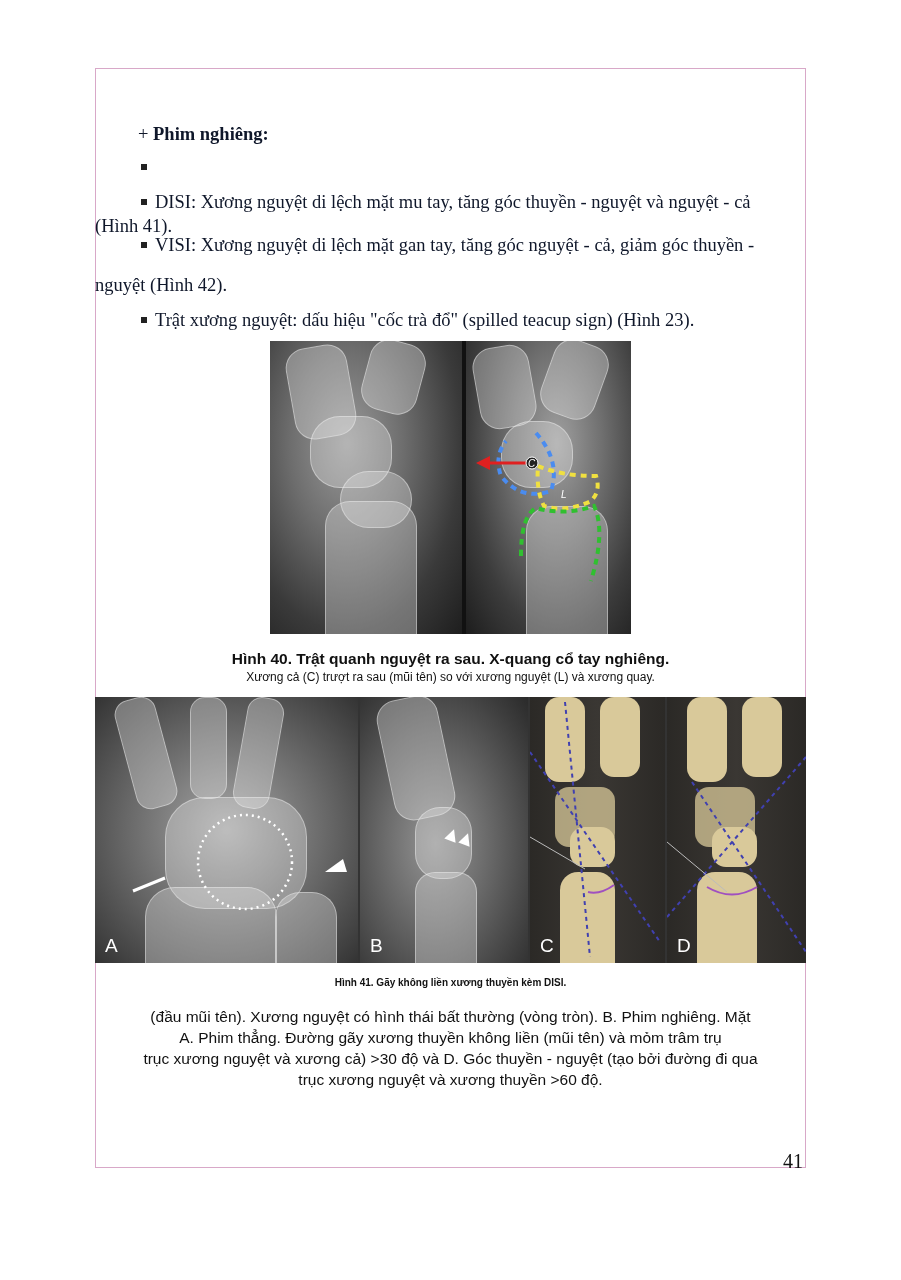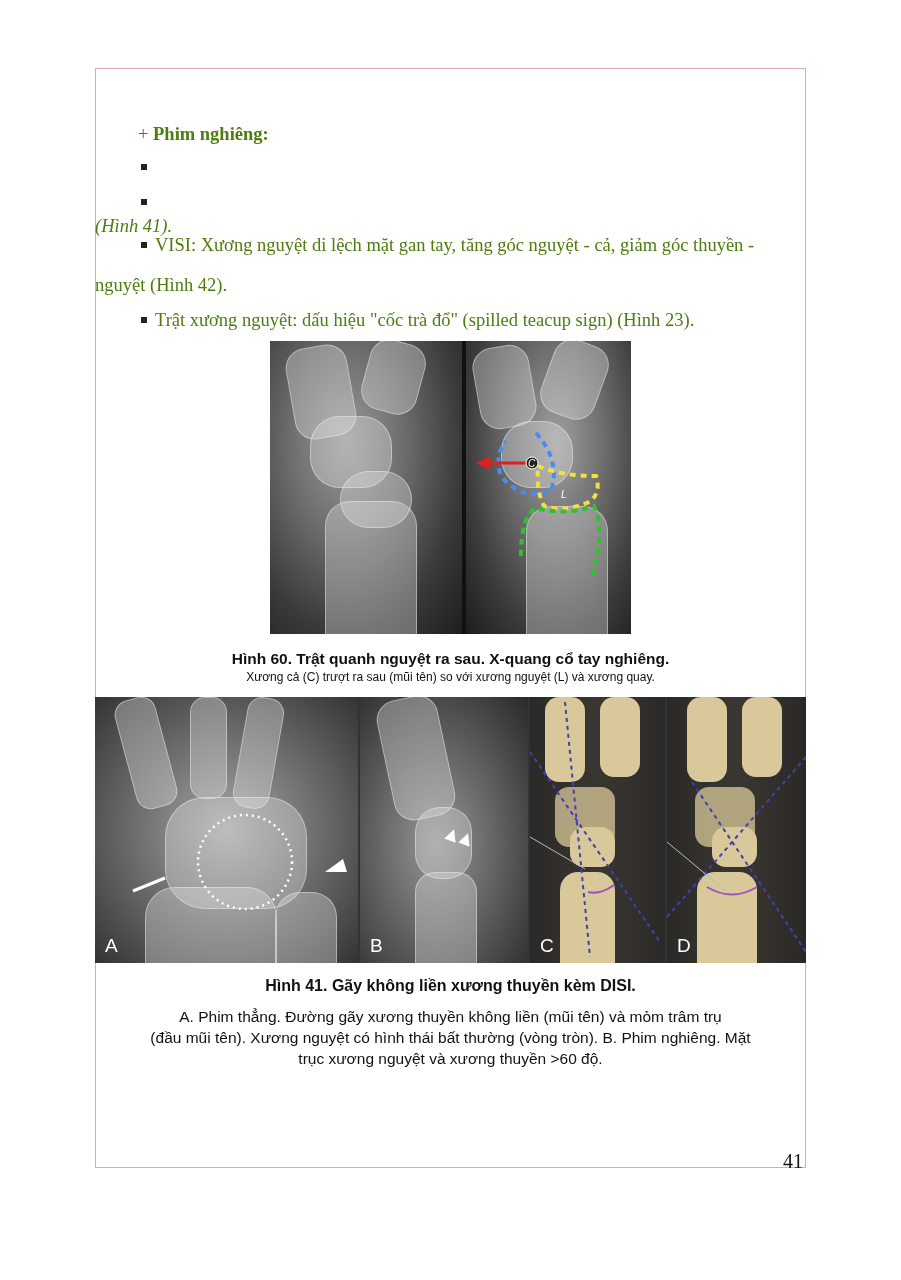--- a/index.html
+++ b/index.html
@@ -1,18 +1,18 @@
 <!DOCTYPE html>
 <html><head>
 <meta charset="utf-8">
 <style>
   html, body { margin:0; padding:0; background:#ffffff; }
   body { width:901px; height:1280px; position:relative; overflow:hidden; font-family:"Liberation Serif", serif; color:#111; }
   .page-frame { position:absolute; left:95px; top:68px; width:711px; height:1100px; border:1px solid #d8a8c8; box-sizing:border-box; }
-  .serif { font-family:"Liberation Serif", serif; font-size:18.5px; line-height:24px; color:#4d7c0f; }
+  .serif { font-family:"Liberation Serif", serif; font-size:18.5px; line-height:24px; color:#0f172a; }
   .sans { font-family:"Liberation Sans", sans-serif; color:#111; }
   .line { position:absolute; white-space:nowrap; }
   .bullet { display:inline-block; width:6px; height:6px; background:#222; vertical-align:middle; margin-right:8px; position:relative; top:-2px; }
   .heading b { font-weight:bold; }
 
   .fig40 { position:absolute; left:270px; top:341px; width:361px; height:293px; background:#111; overflow:hidden; }
   .xray { position:absolute; top:0; height:100%; overflow:hidden; }
   .xray-l { left:0; width:192px; background:radial-gradient(ellipse at 40% 35%, #9a9a9a 0%, #6d6d6d 35%, #3a3a3a 70%, #1e1e1e 100%); }
   .xray-r { left:196px; width:165px; background:radial-gradient(ellipse at 55% 35%, #a0a0a0 0%, #707070 35%, #3c3c3c 70%, #1d1d1d 100%); }
   .bone { position:absolute; background:rgba(230,230,230,0.35); border:1px solid rgba(240,240,240,0.45); }
@@ -22,41 +22,41 @@
 
   .fig41 { position:absolute; left:95px; top:697px; width:711px; height:266px; background:#333; overflow:hidden; }
   .panel { position:absolute; top:0; height:100%; overflow:hidden; }
   .pA { left:0; width:263px; background:radial-gradient(ellipse at 50% 50%, #a8a8a8 0%, #787878 40%, #4a4a4a 80%, #333 100%); }
   .pB { left:265px; width:168px; background:radial-gradient(ellipse at 45% 55%, #959595 0%, #6a6a6a 40%, #3e3e3e 80%, #2a2a2a 100%); }
   .pC { left:435px; width:135px; background:linear-gradient(90deg,#2b2926,#3a3733 50%,#2b2926); }
   .pD { left:572px; width:139px; background:linear-gradient(90deg,#2b2926,#3a3733 50%,#2b2926); }
   .plabel { position:absolute; left:10px; bottom:6px; color:#fff; font-family:"Liberation Sans", sans-serif; font-size:19px; }
   .tan { position:absolute; background:#d9c99a; border-radius:14px; }
 
-  .cap41-title { position:absolute; left:0; width:901px; top:977px; text-align:center; font-size:16px; font-weight:bold; }
+  .cap41-title { position:absolute; left:0; width:901px; top:977px; text-align:center; font-size:10px; font-weight:bold; }
   .cap41-body { position:absolute; left:105px; width:691px; top:1006px; text-align:center; font-size:15.5px; line-height:21px; }
   .page-num { position:absolute; left:783px; top:1150px; font-size:20px; font-family:"Liberation Serif", serif; }
 </style>
 </head>
 <body>
 
 <div class="page-frame"></div>
 
 <div class="line serif heading" style="left:138px; top:122px;">
   <span>+ </span><b>Phim nghiêng:</b>
 </div>
 
 <div class="line serif" style="left:141px; top:155px;">
   <span class="bullet"></span>
 </div>
 
 <div class="line serif" style="left:141px; top:190px;">
-  <span class="bullet"></span>
+  <span class="bullet"></span><span>DISI: Xương nguyệt di lệch mặt mu tay, tăng góc thuyền - nguyệt và nguyệt - cả</span>
 </div>
-<div class="line serif" style="left:95px; top:214px;font-style:italic;">(Hình 41).</div>
+<div class="line serif" style="left:95px; top:214px;">(Hình 41).</div>
 
 <div class="line serif" style="left:141px; top:233px;">
   <span class="bullet"></span><span>VISI: Xương nguyệt di lệch mặt gan tay, tăng góc nguyệt - cả, giảm góc thuyền -</span>
 </div>
 <div class="line serif" style="left:95px; top:273px;">nguyệt (Hình 42).</div>
 
 <div class="line serif" style="left:141px; top:308px;">
   <span class="bullet"></span><span>Trật xương nguyệt: dấu hiệu "cốc trà đổ" (spilled teacup sign) (Hình 23).</span>
 </div>
 
@@ -79,21 +79,21 @@
       <path d="M55,215 Q55,175 70,167 Q100,175 128,165 Q140,190 125,240" fill="none" stroke="#30c030" stroke-width="4" stroke-dasharray="6,5"></path>
       <line x1="65" y1="122" x2="20" y2="122" stroke="#e02020" stroke-width="3"></line>
       <polygon points="10,122 24,115 24,129" fill="#e02020"></polygon>
       <circle cx="66" cy="122" r="6" fill="#222" stroke="#fff" stroke-width="1"></circle>
       <text x="62" y="126" font-size="10" fill="#fff" font-family="Liberation Sans, sans-serif" font-style="italic">C</text>
       <text x="95" y="157" font-size="10" fill="#fff" font-family="Liberation Sans, sans-serif" font-style="italic">L</text>
     </svg>
   </div>
 </div>
 
-<div class="cap40-title sans">Hình 60. Trật quanh nguyệt ra sau. X-quang cổ tay nghiêng.</div>
+<div class="cap40-title sans">Hình 40. Trật quanh nguyệt ra sau. X-quang cổ tay nghiêng.</div>
 <div class="cap40-sub sans">Xương cả (C) trượt ra sau (mũi tên) so với xương nguyệt (L) và xương quay.</div>
 
 <div class="fig41">
   <div class="panel pA">
     <div class="bone" style="left:30px;top:0;width:40px;height:110px;border-radius:15px;transform:rotate(-15deg);"></div>
     <div class="bone" style="left:95px;top:0;width:35px;height:100px;border-radius:15px;"></div>
     <div class="bone" style="left:145px;top:0;width:35px;height:110px;border-radius:15px;transform:rotate(10deg);"></div>
     <div class="bone" style="left:70px;top:100px;width:140px;height:110px;border-radius:40px;"></div>
     <div class="bone" style="left:50px;top:190px;width:130px;height:80px;border-radius:30px 30px 0 0;"></div>
     <div class="bone" style="left:180px;top:195px;width:60px;height:75px;border-radius:25px 25px 0 0;"></div>
@@ -139,18 +139,19 @@
       <line x1="25" y1="85" x2="139" y2="255" stroke="#4040b0" stroke-width="2" stroke-dasharray="4,4"></line>
       <path d="M40,190 Q65,205 90,190" stroke="#a050c0" stroke-width="2" fill="none"></path>
       <line x1="0" y1="145" x2="60" y2="195" stroke="#bbb" stroke-width="1"></line>
     </svg>
     <div class="plabel">D</div>
   </div>
 </div>
 
 <div class="cap41-title sans">Hình 41. Gãy không liền xương thuyền kèm DISI.</div>
 <div class="cap41-body sans">
+  <div>(đầu mũi tên). Xương nguyệt có hình thái bất thường (vòng tròn). B. Phim nghiêng. Mặt</div>
   <div>A. Phim thẳng. Đường gãy xương thuyền không liền (mũi tên) và mỏm trâm trụ</div>
-  <div>(đầu mũi tên). Xương nguyệt có hình thái bất thường (vòng tròn). B. Phim nghiêng. Mặt</div>
+  <div>trục xương nguyệt và xương cả) &gt;30 độ và D. Góc thuyền - nguyệt (tạo bởi đường đi qua</div>
   <div>trục xương nguyệt và xương thuyền &gt;60 độ.</div>
 </div>
 
 <div class="page-num">41</div>
 
 </body></html>

